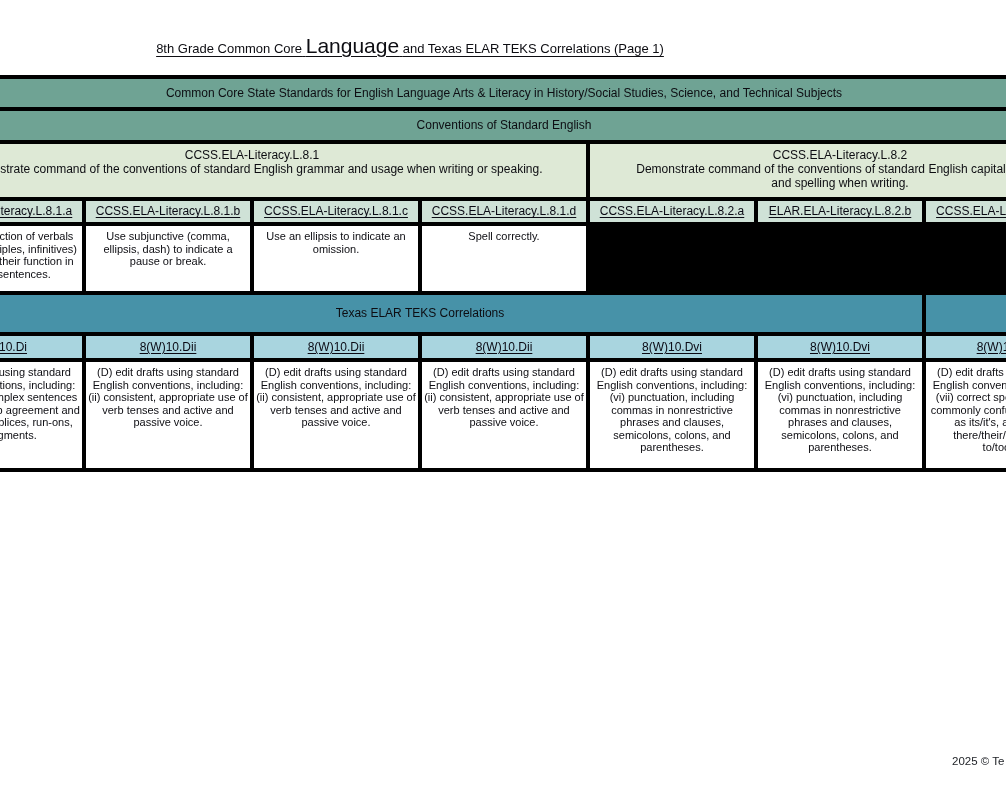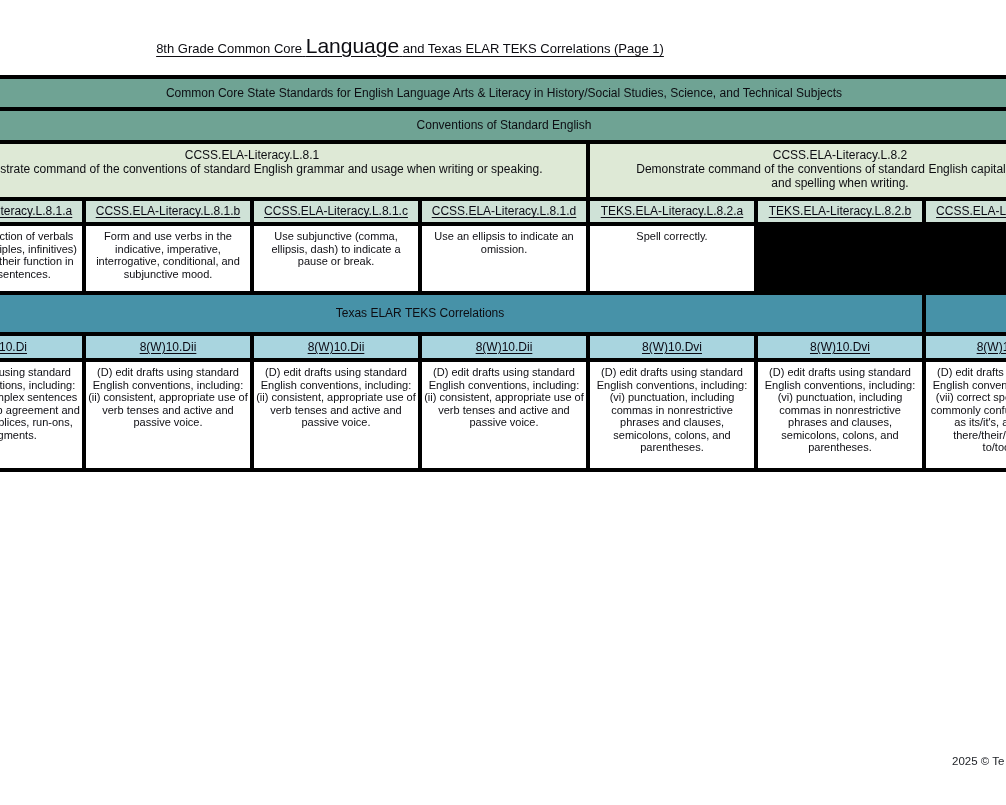--- a/index.html
+++ b/index.html
@@ -91,26 +91,25 @@
   <div class="cell green span3 strand">
     <div class="code">CCSS.ELA-Literacy.L.8.2</div>
     <div class="desc">Demonstrate command of the conventions of standard English capitalization,
 and spelling when writing.</div>
   </div>
 
   <div class="cell palegreen link">CCSS.ELA-Literacy.L.8.1.a</div>
   <div class="cell palegreen link">CCSS.ELA-Literacy.L.8.1.b</div>
   <div class="cell palegreen link">CCSS.ELA-Literacy.L.8.1.c</div>
   <div class="cell palegreen link">CCSS.ELA-Literacy.L.8.1.d</div>
-  <div class="cell palegreen link">TEKS.ELA-Literacy.L.8.2.a</div>
-  <div class="cell palegreen link">TEKS.ELA-Literacy.L.8.2.b</div>
+  <div class="cell palegreen link">CCSS.ELA-Literacy.L.8.2.a</div>
+  <div class="cell palegreen link">ELAR.ELA-Literacy.L.8.2.b</div>
   <div class="cell palegreen link">CCSS.ELA-Literacy.L.8.2.c</div>
 
   <div class="cell bodycell">Explain the function of verbals (gerunds, participles, infinitives) in general and their function in particular sentences.</div>
-  <div class="cell bodycell">Form and use verbs in the indicative, imperative, interrogative, conditional, and subjunctive mood.</div>
   <div class="cell bodycell">Use subjunctive (comma, ellipsis, dash) to indicate a pause or break.</div>
   <div class="cell bodycell">Use an ellipsis to indicate an omission.</div>
   <div class="cell bodycell">Spell correctly.</div>
 
   <div class="cell blue span6">Texas ELAR TEKS Correlations</div>
   <div class="cell blue"></div>
 
   <div class="cell lightblue link">8(W)10.Di</div>
   <div class="cell lightblue link">8(W)10.Dii</div>
   <div class="cell lightblue link">8(W)10.Dii</div>

